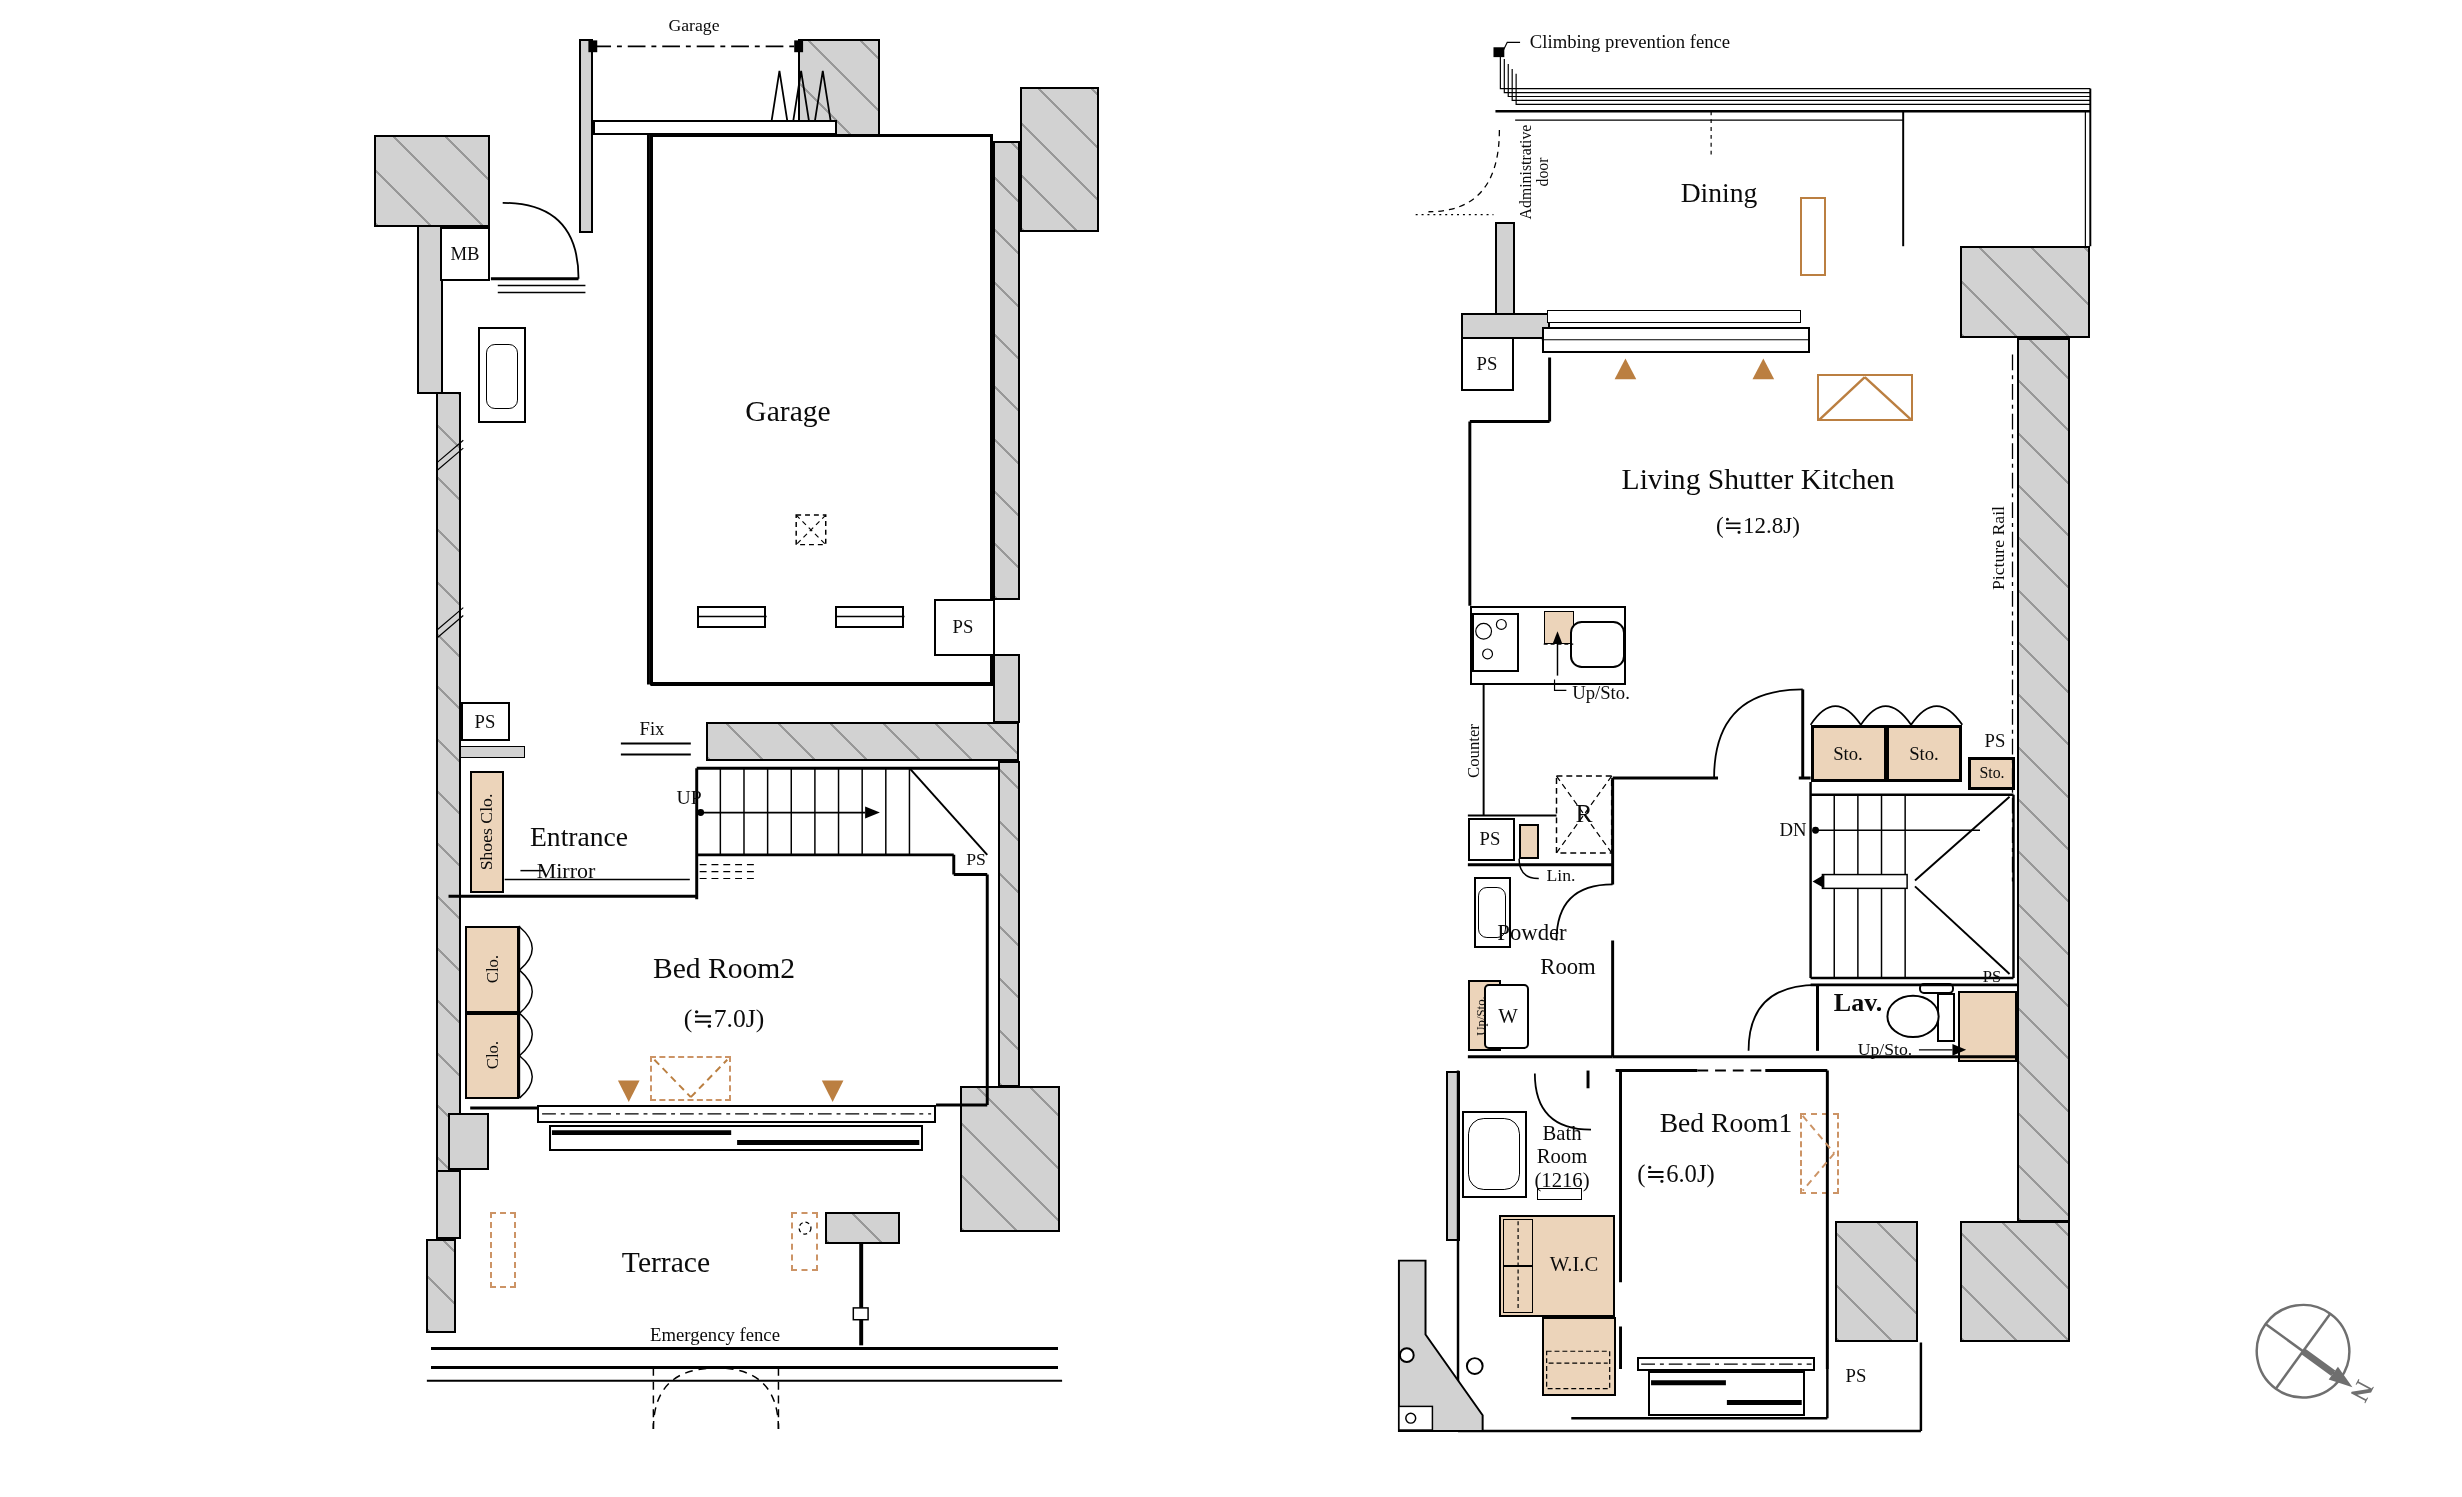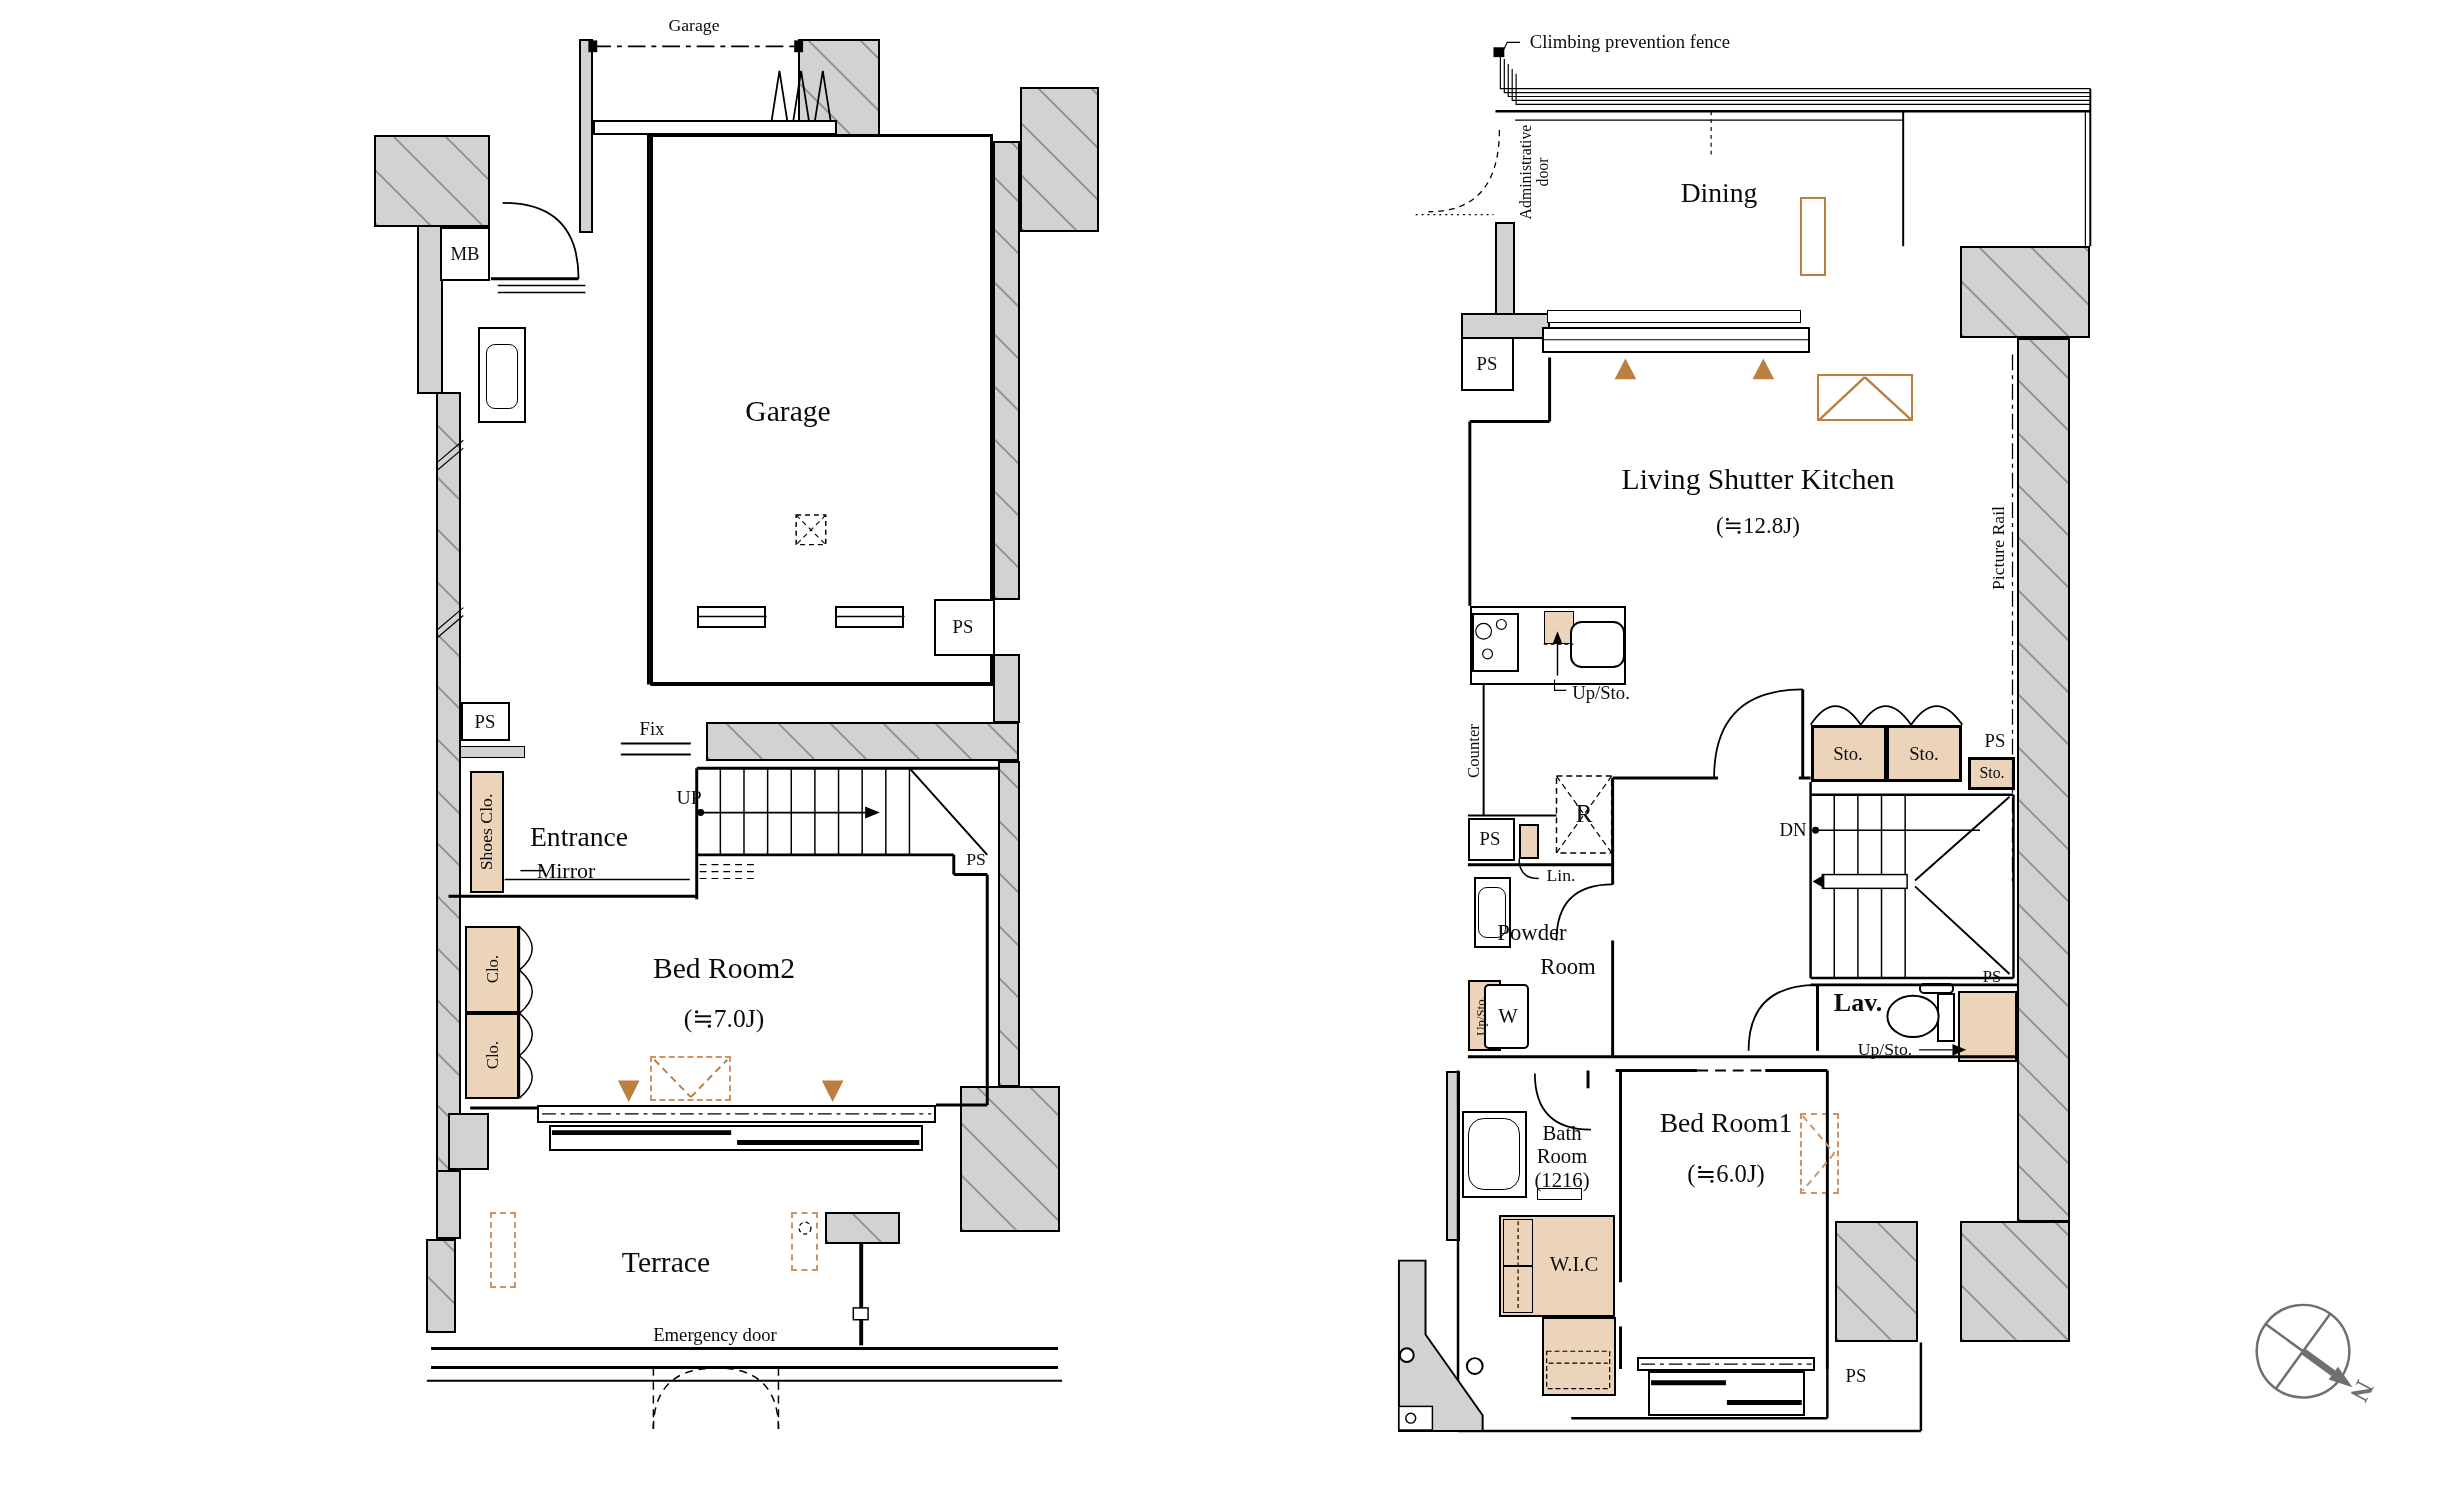--- a/index.html
+++ b/index.html
@@ -237,21 +237,21 @@
   <div class="lab v" style="left:487px;top:832px;font-size:17.7px">Shoes Clo.</div>
   <div class="lab" style="left:579px;top:837px;font-size:27.6px">Entrance</div>
   <div class="lab" style="left:566px;top:871px;font-size:22px">Mirror</div>
   <div class="lab" style="left:689px;top:798px;font-size:19.7px">UP</div>
   <div class="lab" style="left:976px;top:860px;font-size:17.7px">PS</div>
   <div class="lab" style="left:724px;top:969px;font-size:29.6px">Bed Room2</div>
   <div class="lab" style="left:724px;top:1019px;font-size:25.6px">(≒7.0J)</div>
   <div class="lab v" style="left:493px;top:969px;font-size:16.7px">Clo.</div>
   <div class="lab v" style="left:493px;top:1055px;font-size:16.7px">Clo.</div>
   <div class="lab" style="left:666px;top:1263px;font-size:29.6px">Terrace</div>
-  <div class="lab" style="left:715px;top:1335px;font-size:18.7px">Emergency door</div>
+  <div class="lab" style="left:715px;top:1335px;font-size:18.7px">Emergency fence</div>
 
   <div class="lab" style="left:1630px;top:42px;font-size:18.7px">Climbing prevention fence</div>
   <div class="lab v" style="left:1526px;top:172px;font-size:15.8px">Administrative</div>
   <div class="lab v" style="left:1543px;top:172px;font-size:15.8px">door</div>
   <div class="lab" style="left:1719px;top:193px;font-size:27.6px">Dining</div>
   <div class="lab" style="left:1487px;top:364px;font-size:18.7px">PS</div>
   <div class="lab" style="left:1758px;top:480px;font-size:29.6px">Living Shutter Kitchen</div>
   <div class="lab" style="left:1758px;top:525px;font-size:23px">(≒12.8J)</div>
   <div class="lab v" style="left:1999px;top:548px;font-size:17.7px">Picture Rail</div>
   <div class="lab" style="left:1601px;top:693px;font-size:18.7px">Up/Sto.</div>
@@ -265,21 +265,21 @@
   <div class="lab" style="left:1490px;top:839px;font-size:18.7px">PS</div>
   <div class="lab" style="left:1561px;top:876px;font-size:17.7px">Lin.</div>
   <div class="lab" style="left:1532px;top:933px;font-size:22.7px">Powder</div>
   <div class="lab" style="left:1568px;top:967px;font-size:22.7px">Room</div>
   <div class="lab v" style="left:1481px;top:1016px;font-size:12.8px">Up/Sto.</div>
   <div class="lab" style="left:1508px;top:1016px;font-size:20.7px">W</div>
   <div class="lab" style="left:1858px;top:1003px;font-size:26px;font-weight:600">Lav.</div>
   <div class="lab" style="left:1992px;top:977px;font-size:16.7px">PS</div>
   <div class="lab" style="left:1885px;top:1050px;font-size:17.7px">Up/Sto.</div>
   <div class="lab" style="left:1726px;top:1123px;font-size:27.6px">Bed Room1</div>
-  <div class="lab" style="left:1726px;top:1174px;font-size:24.6px">(≒6.0J)</div>
+  <div class="lab" style="left:1676px;top:1174px;font-size:24.6px">(≒6.0J)</div>
   <div class="lab" style="left:1562px;top:1133px;font-size:20.7px">Bath</div>
   <div class="lab" style="left:1562px;top:1156px;font-size:20.7px">Room</div>
   <div class="lab" style="left:1562px;top:1180px;font-size:20.7px">(1216)</div>
   <div class="lab" style="left:1574px;top:1264px;font-size:20.7px">W.I.C</div>
   <div class="lab" style="left:1856px;top:1376px;font-size:18.7px">PS</div>
 
   <div class="lab" style="left:2362px;top:1391px;font-size:26.6px;color:var(--compassc);transform:translate(-50%,-50%) rotate(118deg);font-weight:600">N</div>
 </div>
 
 

